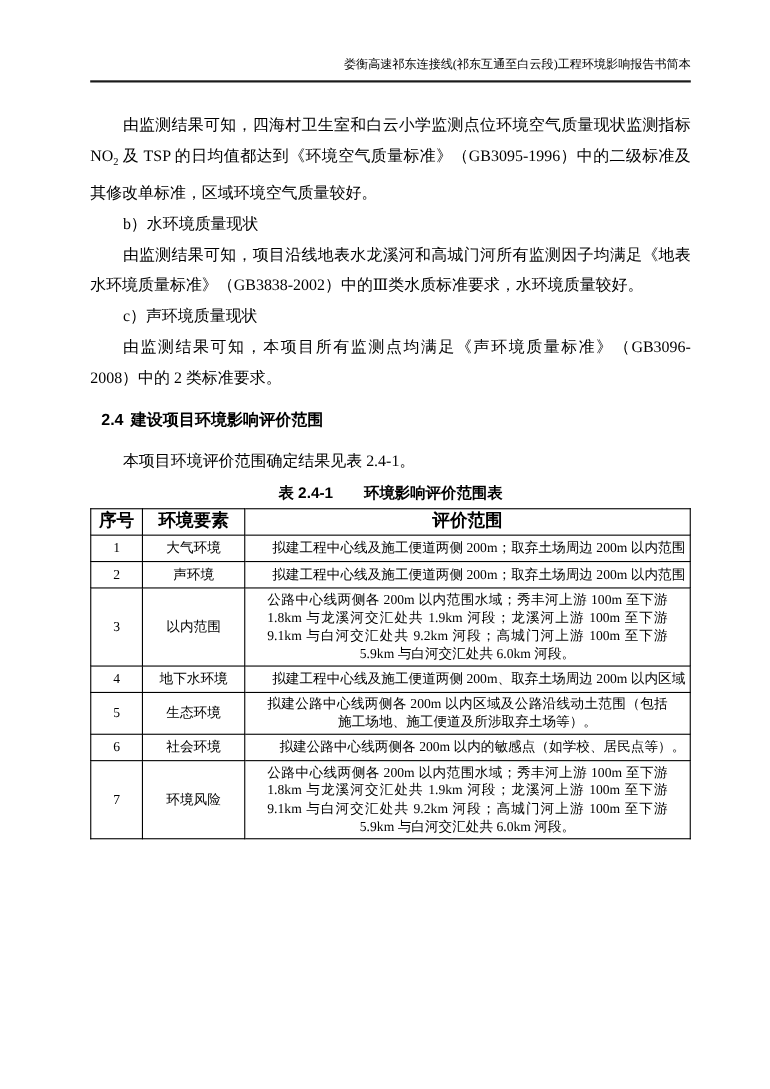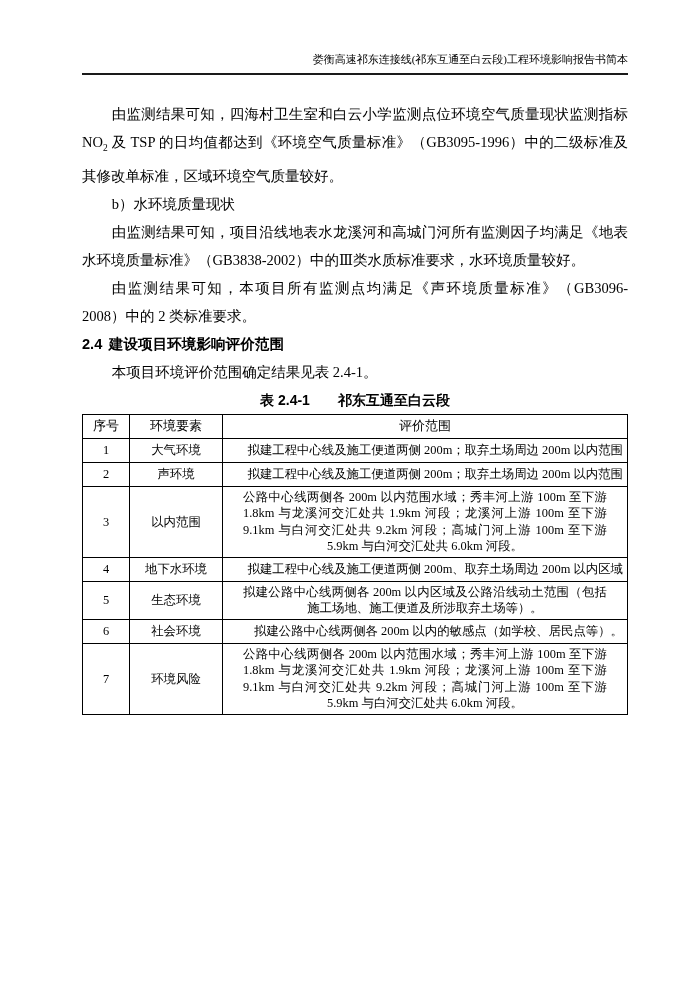--- a/index.html
+++ b/index.html
@@ -37,21 +37,21 @@
     text-indent: 2.05em;
   }
   .subhead {
     margin: 0;
     font-size: 14.5px;
     line-height: 28px;
     text-indent: 2.05em;
   }
   .para sub { font-size: 9.5px; }
   .section-heading {
-    margin: 0;
+    margin: 10px;
     font-size: 14.6px;
     line-height: 28px;
     font-weight: bold;
     font-family: "Liberation Sans", "DejaVu Sans", sans-serif;
   }
   .section-heading .sec-num { margin-right: 0.45em; }
   .table-caption {
     text-align: center;
     font-weight: bold;
     font-size: 14px;
@@ -67,22 +67,22 @@
     table-layout: fixed;
   }
   .scope-table th, .scope-table td {
     border: 1px solid #000;
     padding: 1px 4px;
     vertical-align: middle;
     line-height: 16.5px;
     overflow: hidden;
   }
   .scope-table th {
-    font-weight: normal;
-    font-size: 13px;
+    font-weight: bold;
+    font-size: 16px;
   }
   .col-no { width: 38px; }
   .col-el { width: 84px; }
   td.c-no, td.c-el { text-align: center; }
   td.c-sc { text-align: right; }
   td.c-sc.just {
     text-align: justify;
     text-align-last: center;
     padding: 2px 20px;
   }
@@ -108,28 +108,29 @@
   </div>
 
   <div class="body-area">
 
     <p class="para"><span>由监测结果可知，四海村卫生室和白云小学监测点位环境空气质量现状监测指标 NO</span><sub>2</sub><span> 及 TSP 的日均值都达到《环境空气质量标准》（GB3095-1996）中的二级标准及其修改单标准，区域环境空气质量较好。</span></p>
 
     <p class="subhead">b）水环境质量现状</p>
 
     <p class="para">由监测结果可知，项目沿线地表水龙溪河和高城门河所有监测因子均满足《地表水环境质量标准》（GB3838-2002）中的Ⅲ类水质标准要求，水环境质量较好。</p>
 
+    <p class="subhead">c）声环境质量现状</p>
 
     <p class="para">由监测结果可知，本项目所有监测点均满足《声环境质量标准》（GB3096-2008）中的 2 类标准要求。</p>
 
     <h2 class="section-heading"><span class="sec-num">2.4</span><span>建设项目环境影响评价范围</span></h2>
 
     <p class="para">本项目环境评价范围确定结果见表 2.4-1。</p>
 
-    <div class="table-caption"><span class="cap-label">表 2.4-1</span><span>祁东互通至白云段</span></div>
+    <div class="table-caption"><span class="cap-label">表 2.4-1</span><span>环境影响评价范围表</span></div>
 
     <table class="scope-table">
       <thead>
         <tr class="h24">
           <th class="col-no">序号</th>
           <th class="col-el">环境要素</th>
           <th class="col-sc">评价范围</th>
         </tr>
       </thead>
       <tbody>

